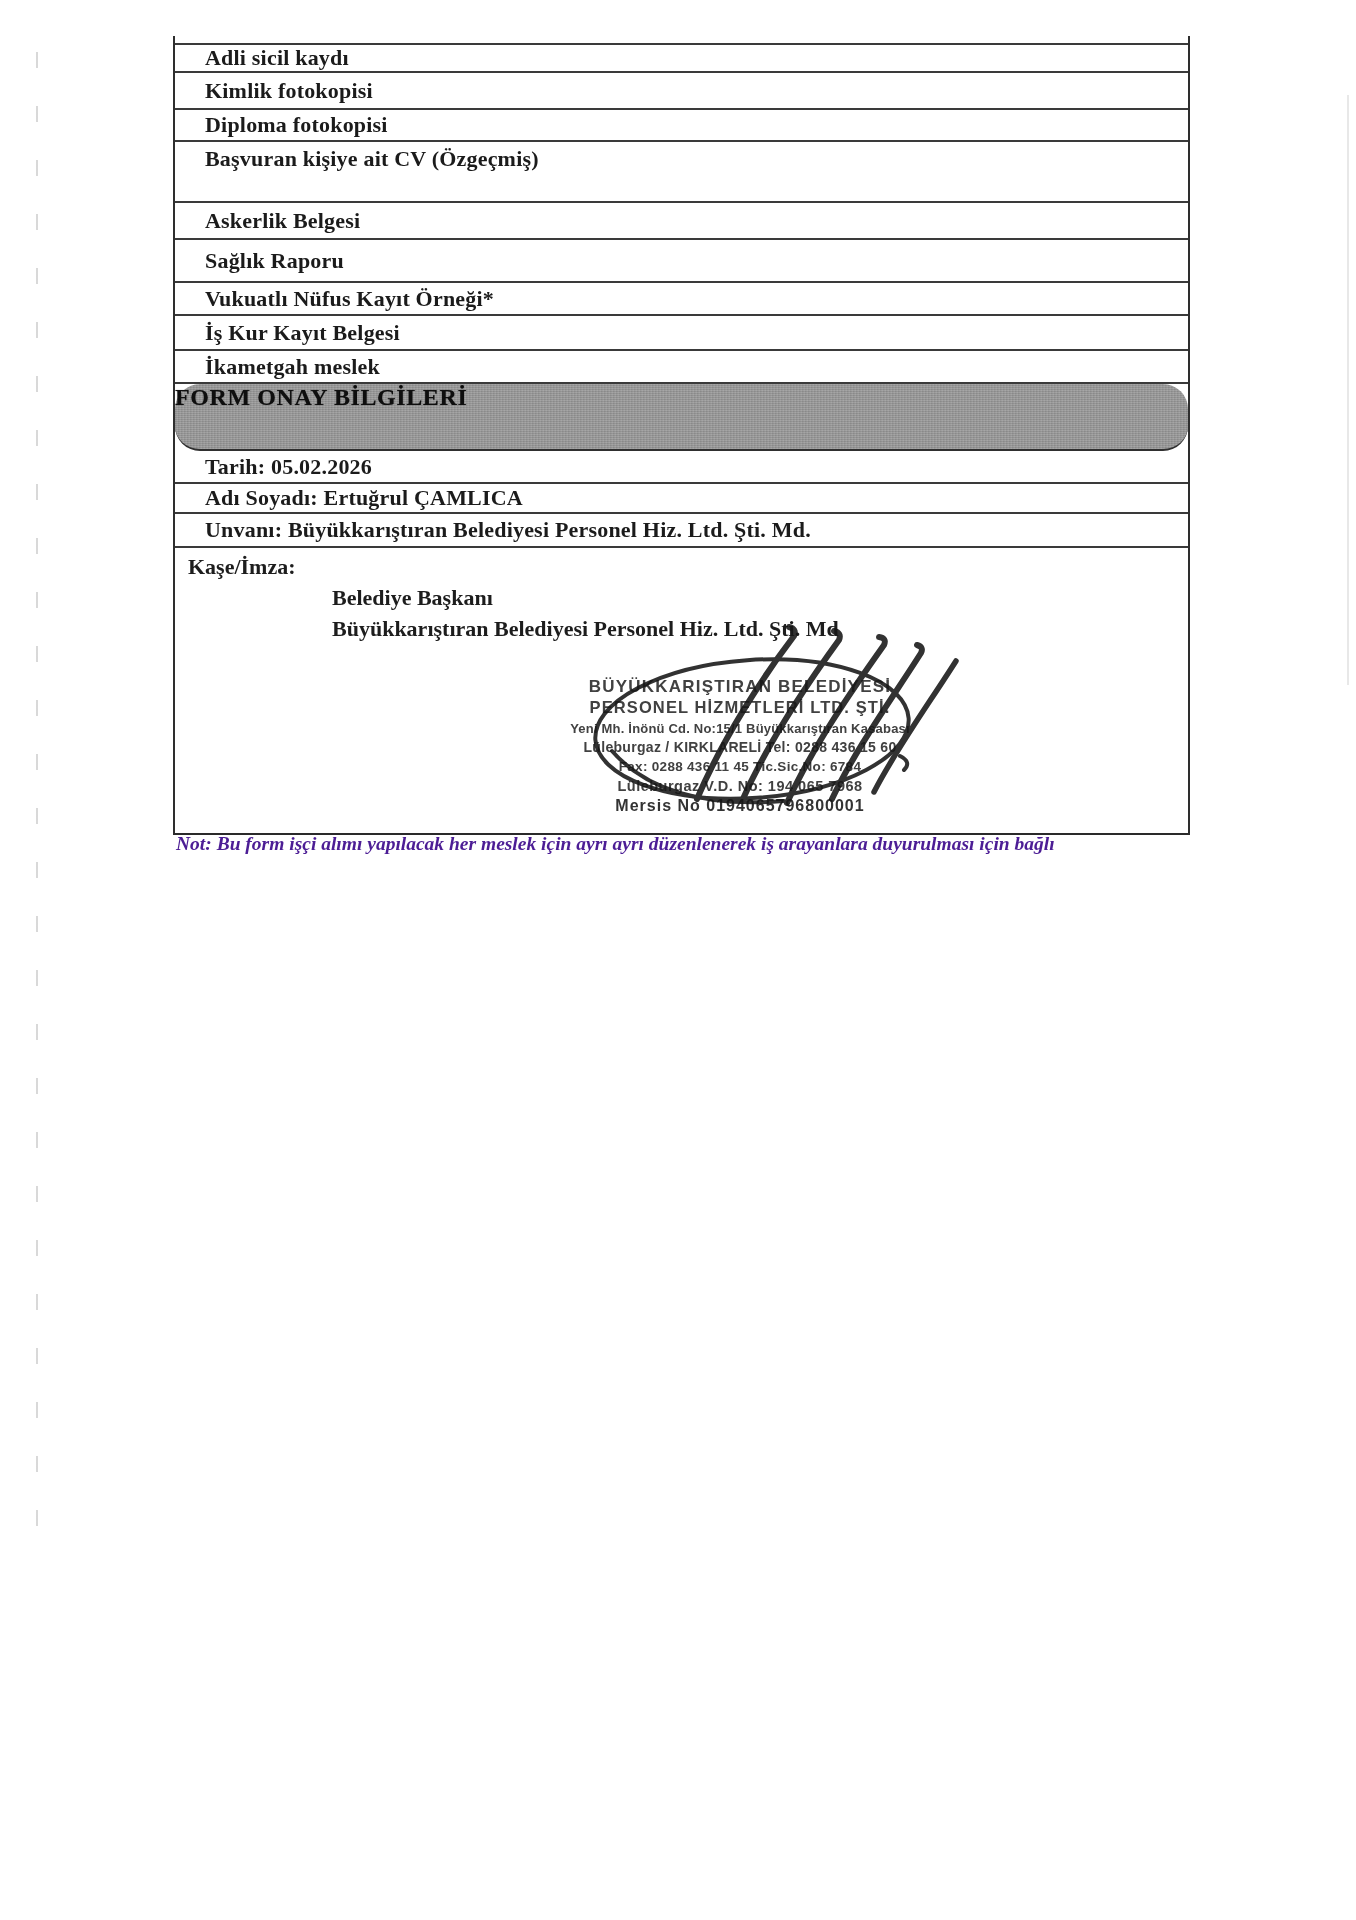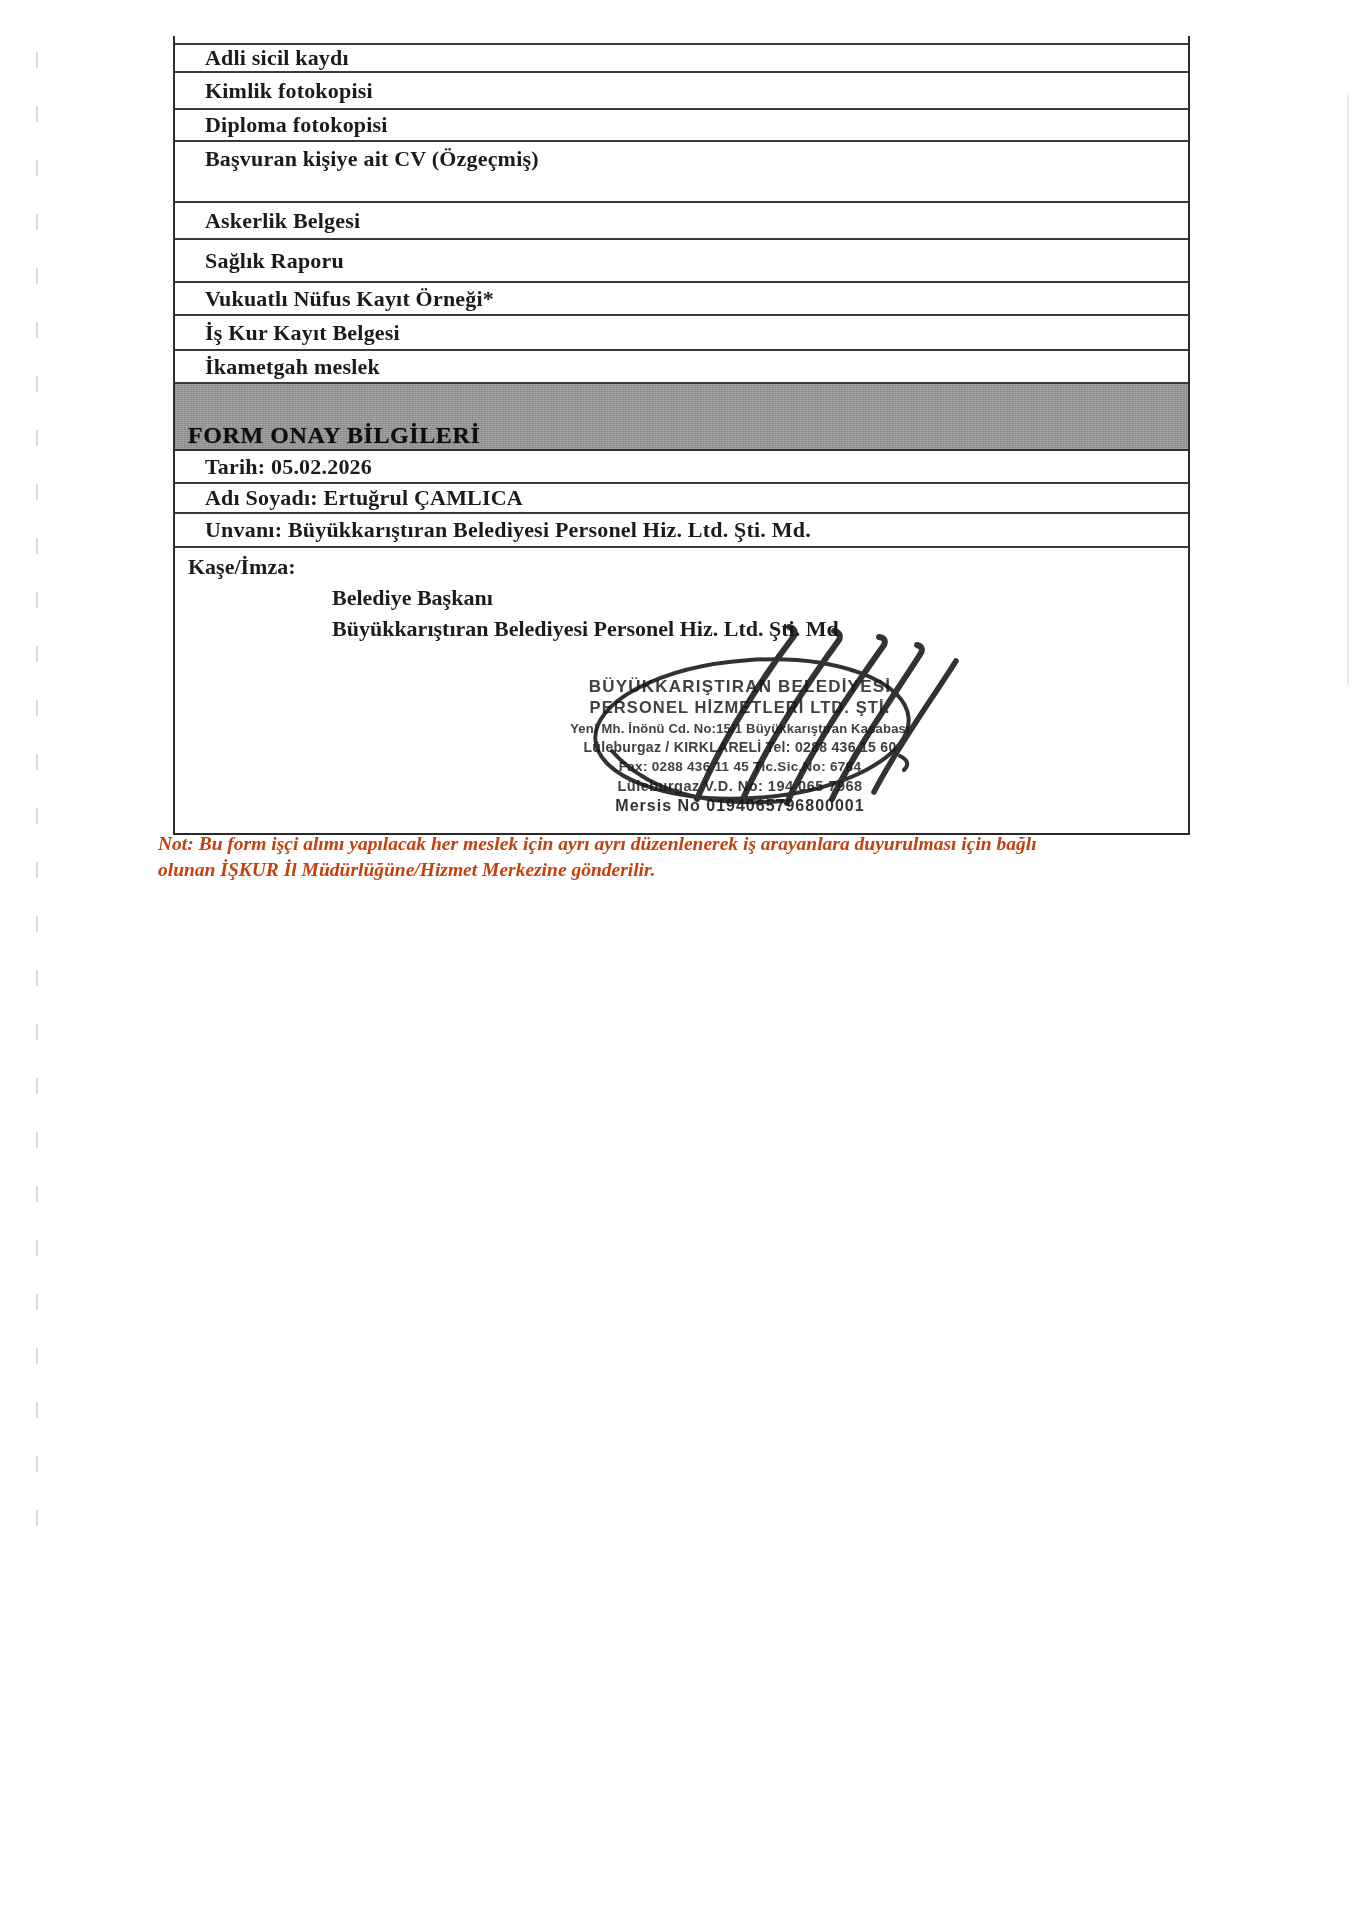--- a/index.html
+++ b/index.html
@@ -28,42 +28,43 @@
     font-weight:700;font-size:22px;letter-spacing:.2px;color:#1b1b1b;
   }
   .trow.tall{align-items:flex-start;padding-top:4px;}
   .spacer{box-sizing:border-box;border-bottom:2px solid #3a3a3a;}
   .band{
     box-sizing:border-box;border-bottom:2px solid #2f2f2f;
     background-color:#9a9a9a;
     background-image:
       repeating-linear-gradient(0deg, rgba(255,255,255,.07) 0 1px, rgba(0,0,0,.06) 1px 2px),
       repeating-linear-gradient(90deg, rgba(0,0,0,.05) 0 1px, rgba(255,255,255,.05) 2px 3px);
-    display:flex;align-items:flex-end;padding-left:13px;
+    display:flex;align-items:flex-start;
     font-weight:700;font-size:24px;letter-spacing:.6px;color:#0e0e0e;
     text-shadow:0 0 1px rgba(0,0,0,.5);
+    border-radius:25px;
   }
   .stamp-cell{position:relative;box-sizing:border-box;}
   .stamp-label{position:absolute;left:13px;top:6px;font-weight:700;font-size:22px;}
   .typed-block{position:absolute;left:157px;top:34px;font-weight:700;font-size:22px;line-height:31px;white-space:nowrap;}
   .stamp-block{
     position:absolute;left:350px;top:128px;width:430px;text-align:center;
     font-family:"Liberation Sans", sans-serif;color:#414141;font-weight:700;white-space:nowrap;
   }
   .st1{font-size:17px;letter-spacing:1.2px;line-height:21px;}
   .st2{font-size:16.5px;letter-spacing:1.1px;line-height:20px;}
   .st3{font-size:13px;letter-spacing:.2px;line-height:18px;margin-top:3px;}
   .st4{font-size:14px;letter-spacing:.3px;line-height:19px;}
   .st5{font-size:13.5px;letter-spacing:.3px;line-height:19px;}
   .st6{font-size:14.5px;letter-spacing:.5px;line-height:20px;}
   .st7{font-size:16px;letter-spacing:1px;line-height:20px;color:#333;}
   .signature-svg{position:absolute;left:540px;top:608px;pointer-events:none;}
   .note-block{
-    position:absolute;left:158px;top:831px;width:1045px;
-    font-style:italic;font-weight:700;font-size:19.5px;line-height:25.5px;color:#c2410c;
+    position:absolute;left:176px;top:831px;width:1045px;
+    font-style:italic;font-weight:700;font-size:19.5px;line-height:25.5px;color:#4c1d95;
   }
 </style>
 </head>
 <body>
 
 <div class="left-margin-line"></div>
 <div class="right-edge-line"></div>
 
 <div class="doc-table">
   <div class="spacer" style="height:9px;"></div>
@@ -138,14 +139,13 @@
     <path d="M 697 799 C 722 740 762 678 794 636 q 3 -7 -5 -9" stroke-width="6"></path>
     <path d="M 742 801 C 767 744 807 684 839 640 q 3 -7 -5 -9" stroke-width="6"></path>
     <path d="M 787 803 C 812 748 852 690 884 645 q 3 -7 -5 -8" stroke-width="6"></path>
     <path d="M 832 799 C 855 750 893 697 921 653 q 3 -6 -4 -8" stroke-width="6"></path>
     <path d="M 874 792 C 896 749 930 702 956 661" stroke-width="5.5"></path>
   </g>
 </svg>
 
 <div class="note-block">
   <div><span style="font-weight:700;">Not:</span><span> Bu form işçi alımı yapılacak her meslek için ayrı ayrı düzenlenerek iş arayanlara duyurulması için bağlı</span></div>
-  <div>olunan İŞKUR İl Müdürlüğüne/Hizmet Merkezine gönderilir.</div>
 </div>
 
 </body></html>

